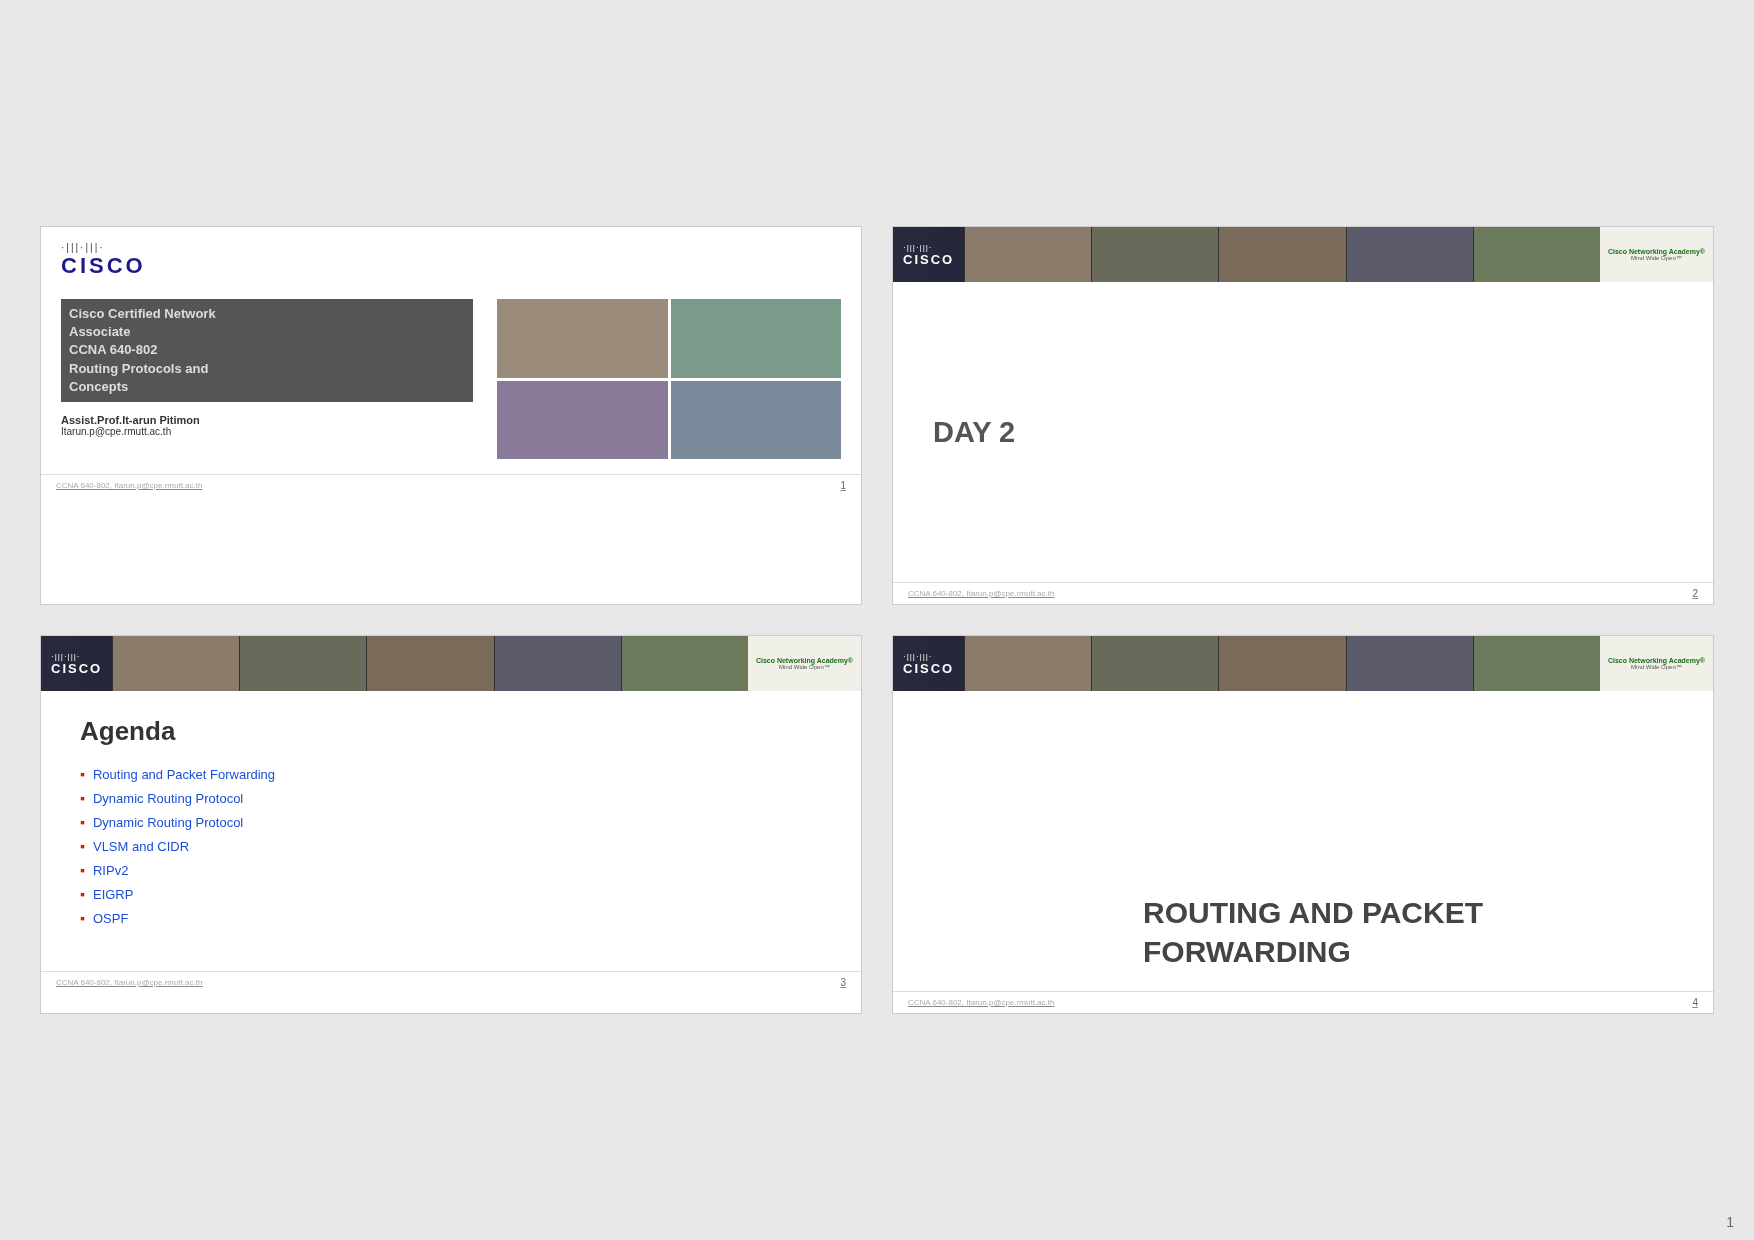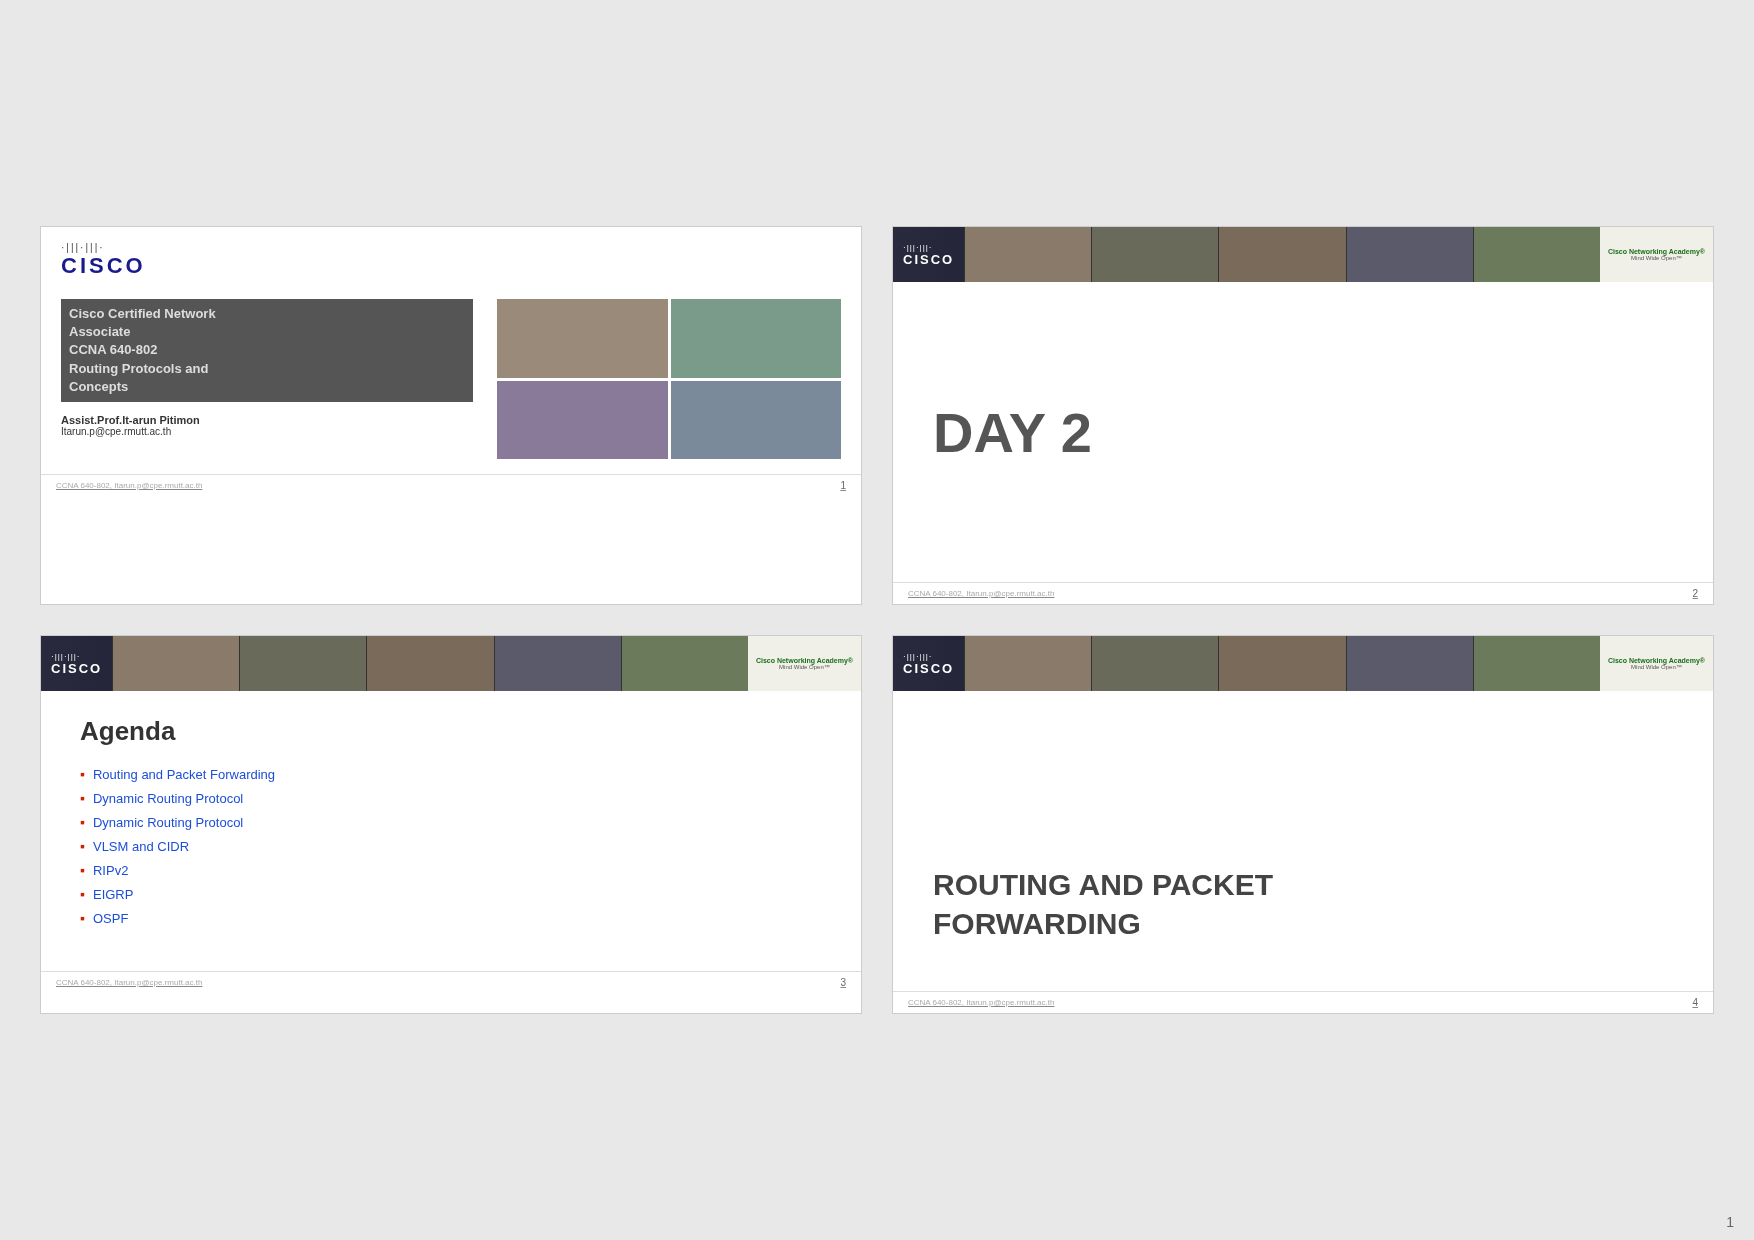--- a/index.html
+++ b/index.html
@@ -189,21 +189,21 @@
     }
     
     .day2-content {
       display: flex;
       align-items: center;
       justify-content: flex-start;
       min-height: 300px;
       padding: 30px 40px;
     }
     .day2-text {
-      font-size: 56px;
+      font-size: 29px;
       font-weight: bold;
       color: #555;
     }
     
     .agenda-title {
       font-size: 26px;
       color: #333;
       font-weight: bold;
       margin-bottom: 15px;
       padding-top: 5px;
@@ -221,23 +221,24 @@
     .agenda-list li::before {
       content: '▪';
       color: #cc2200;
       margin-right: 8px;
       font-size: 14px;
     }
     
     .routing-content {
       display: flex;
       align-items: flex-end;
-      justify-content: flex-start;
+      justify-content: center;
       min-height: 300px;
-      padding: 48px 40px;
+      padding: 20px 40px;
+      margin-left: 20px;
     }
     .routing-text {
       font-size: 30px;
       font-weight: bold;
       color: #444;
       line-height: 1.3;
     }
     
     .page-num {
       font-size: 10px;

